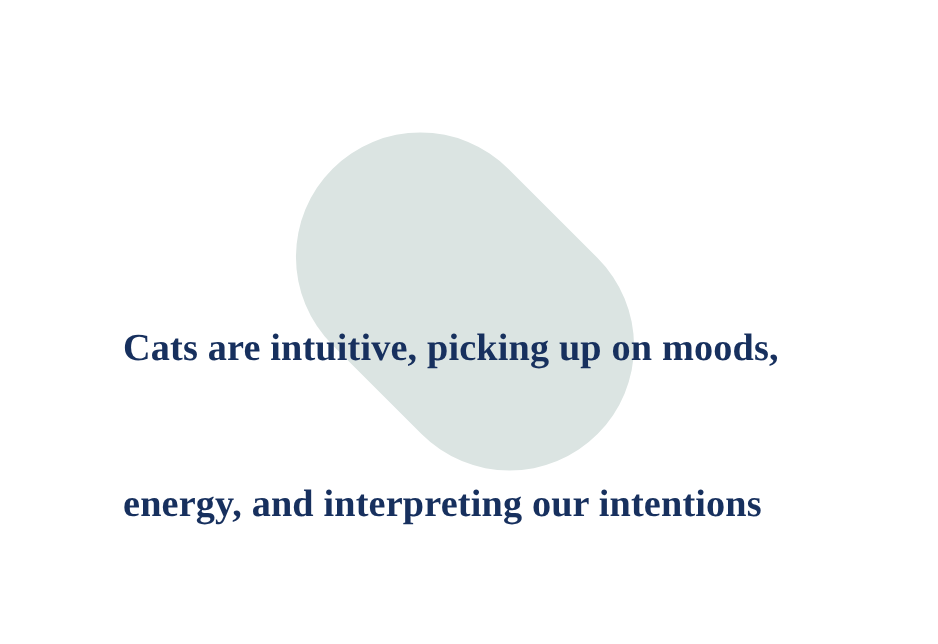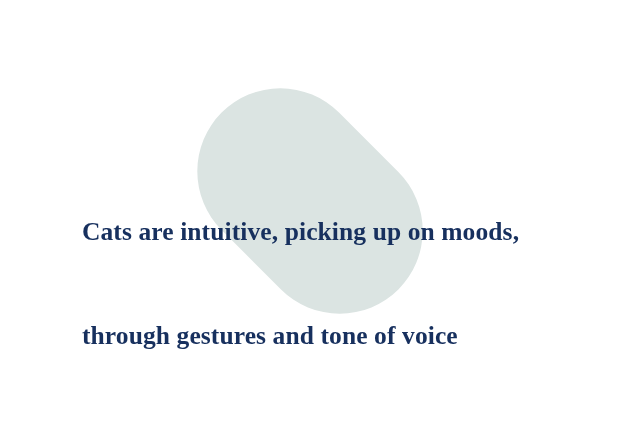--- a/index.html
+++ b/index.html
@@ -50,16 +50,17 @@
 </style>
 </head>
 <body>
 
 <div id="quote-card" style="width: 625px; height: 429px; background: rgb(255, 255, 255);">
 
   <div id="decorative-pill" style="background: rgb(219, 228, 226); transform: rotate(-45deg);"></div>
 
   <div id="quote-text" style="color: rgb(23, 48, 94);">
     <span class="quote-line">Cats are intuitive, picking up on moods,</span>
+    <span class="quote-line">energy, and interpreting our intentions</span>
     <span class="quote-line">through gestures and tone of voice</span>
   </div>
 
 </div>
 
 </body></html>

